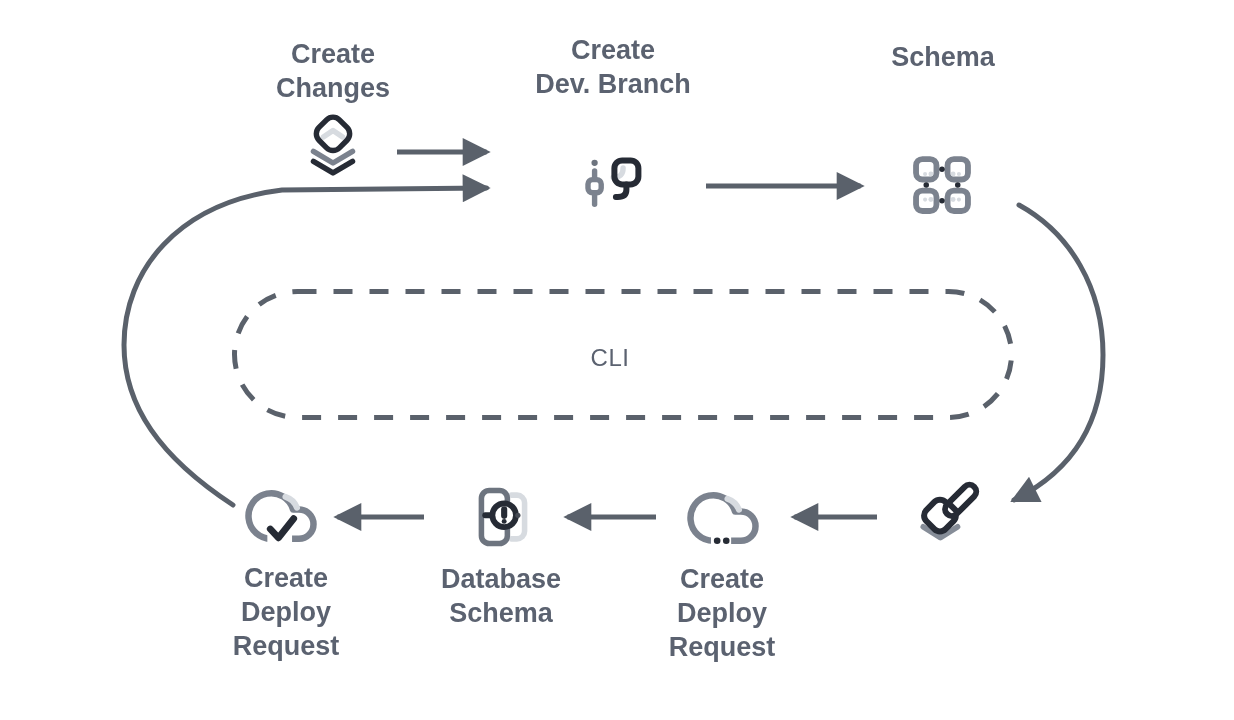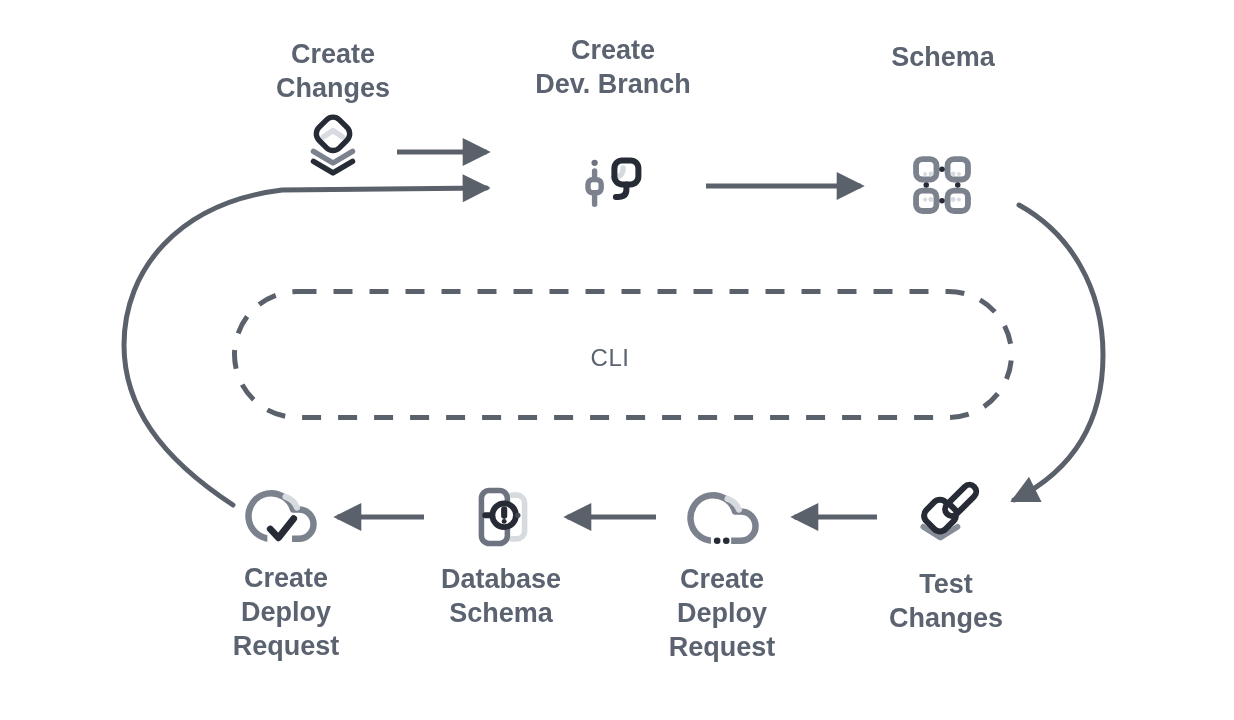--- a/index.html
+++ b/index.html
@@ -163,18 +163,14 @@
     <div>Database</div>
     <div>Schema</div>
   </div>
 
   <div class="label" style="left:612px;top:562px">
     <div>Create</div>
     <div>Deploy</div>
     <div>Request</div>
   </div>
 
-  <div class="label" style="left:836px;top:567px">
-    <div>Test</div>
-    <div>Changes</div>
-  </div>
 
 </div>
 
 </body></html>

